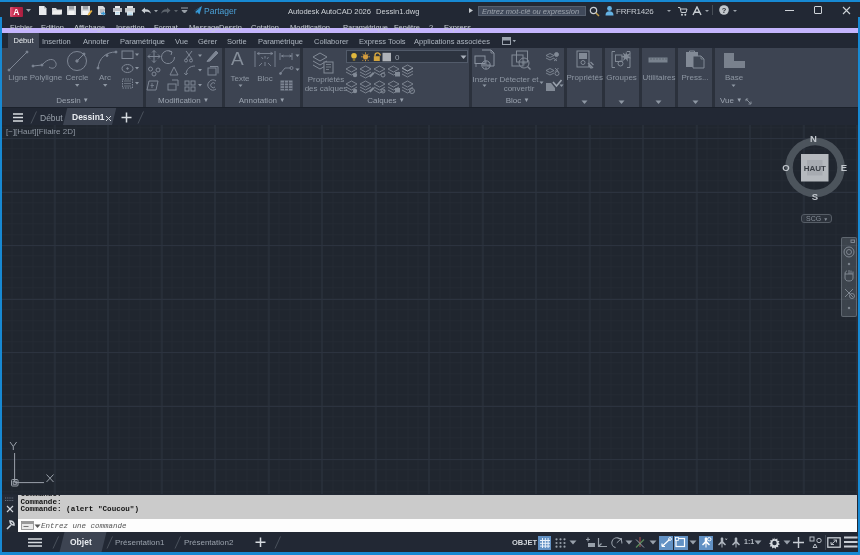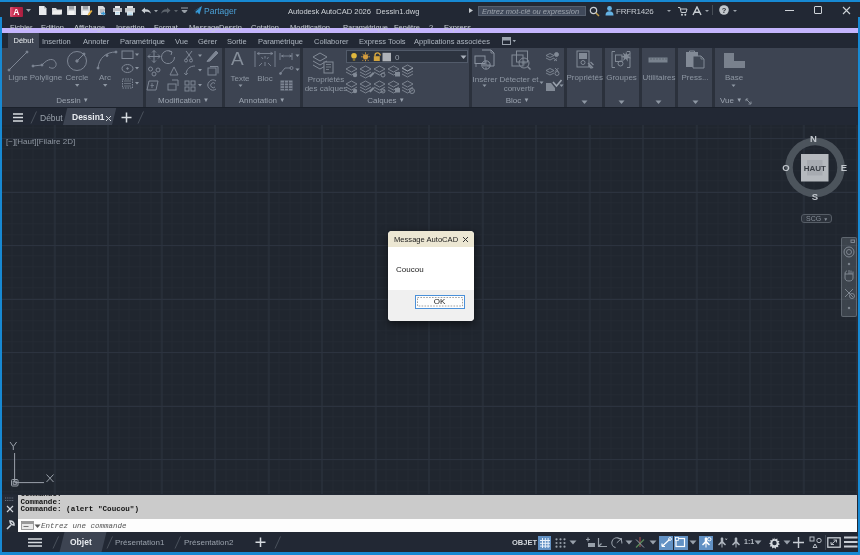--- a/index.html
+++ b/index.html
@@ -495,21 +495,21 @@
     <svg class="abs" style="left:119px;top:4px" width="11" height="11">
         <path d="M5.5 0.5 V10.5 M0.5 5.5 H10.5" stroke="#d7dbe0" stroke-width="1.5"></path>
       </svg>
     <svg class="abs" style="left:135px;top:3px" width="8" height="13">
         <path d="M6.5 0.5 L1 12.5" stroke="#4a515c" stroke-width="1"></path>
       </svg>
   </div>
 
   <div class="abs" id="canvas">
 
-    <span class="abs" style="left:4px;top:12px;font-size:8px;color:#8f97a2;">[−][Haut][Filaire 2D]</span>
+    <span class="abs" style="left:4px;top:2px;font-size:8px;color:#8f97a2;">[−][Haut][Filaire 2D]</span>
 
     <div class="abs" style="left:777px;top:6px;width:72px;height:72px;">
       <svg width="72" height="72">
         <circle cx="36" cy="36.5" r="26" fill="none" stroke="#4f565f" stroke-width="7.5" opacity="0.95"></circle>
         <rect x="22" y="23" width="27.5" height="27.5" fill="#b5b9be"></rect>
         <rect x="28" y="29" width="15.5" height="15.5" fill="#a7abb1"></rect>
         <text x="35.8" y="40.3" font-size="8" font-weight="bold" fill="#3a3f46" text-anchor="middle" font-family="Liberation Sans">HAUT</text>
         <text x="34.5" y="11.2" font-size="9.5" font-weight="bold" fill="#c3c8ce" text-anchor="middle" font-family="Liberation Sans">N</text>
         <text x="36" y="68.7" font-size="9.5" font-weight="bold" fill="#c3c8ce" text-anchor="middle" font-family="Liberation Sans">S</text>
         <text x="7" y="39.9" font-size="9.5" font-weight="bold" fill="#c3c8ce" text-anchor="middle" font-family="Liberation Sans">O</text>
@@ -538,39 +538,20 @@
     <svg class="abs" style="left:3px;top:313px" width="55" height="52">
       <g stroke="#9aa1aa" fill="none" stroke-width="1">
         <path d="M5 4 L8.3 8.5 M11.6 4 L8.3 8.5 M8.3 8.5 L8.3 12"></path>
         <path d="M9.6 15 L9.6 44.6 M10 44.6 L39 44.6"></path>
         <path d="M41.5 36.5 L48.5 44 M48.5 36.5 L41.5 44"></path>
         <rect x="6.5" y="41.5" width="6.5" height="6.5" rx="1"></rect>
           <rect x="8.2" y="43.2" width="3.1" height="3.1"></rect>
       </g>
     </svg>
 
-    <div class="abs" style="left:385.5px;top:106px;width:86px;height:90px;background:#fff;border-radius:4px;box-shadow:0 3px 10px rgba(0,0,0,0.55);overflow:hidden;">
-      <div style="height:15.5px;background:#ece7d3;position:relative;">
-        <span style="position:absolute;left:6.5px;top:4px;font-size:7.6px;color:#1a1a1a;">Message AutoCAD</span>
-        <svg style="position:absolute;right:5px;top:4.5px" width="7" height="7">
-            <path d="M1 1 L6 6 M6 1 L1 6" stroke="#333" stroke-width="1"></path>
-          </svg>
-      </div>
-      <div style="height:43px;background:#fff;position:relative;">
-        <span style="position:absolute;left:8.5px;top:18px;font-size:8px;color:#1a1a1a;">Coucou</span>
-      </div>
-      <div style="height:31.5px;background:#f0f0f0;position:relative;">
-        <div style="position:absolute;left:27px;top:5.5px;width:50px;height:13.5px;background:#fdfdfd;border:1px solid #4a90d9;">
-          <svg style="position:absolute;left:0;top:0" width="48" height="11.5">
-              <rect x="1.5" y="1.5" width="45" height="8.5" fill="none" stroke="#888" stroke-width="0.8" stroke-dasharray="1.6 1.3"></rect>
-            </svg>
-          <div style="text-align:center;font-size:8px;color:#1a1a1a;line-height:11.5px;">OK</div>
-        </div>
-      </div>
-    </div>
   </div>
 
   <div class="abs" id="cmdside">
     <svg class="abs" style="left:3px;top:2px" width="10" height="5">
         <path d="M0 1h9M0 3.5h9" stroke="#6a7280" stroke-width="1" stroke-dasharray="1.2 1"></path>
       </svg>
     <svg class="abs" style="left:4px;top:10.5px" width="8" height="8">
         <path d="M1 1 L7 7 M7 1 L1 7" stroke="#cdd2d8" stroke-width="1.2"></path>
       </svg>
     <svg class="abs" style="left:2.5px;top:24px" width="11" height="12">

